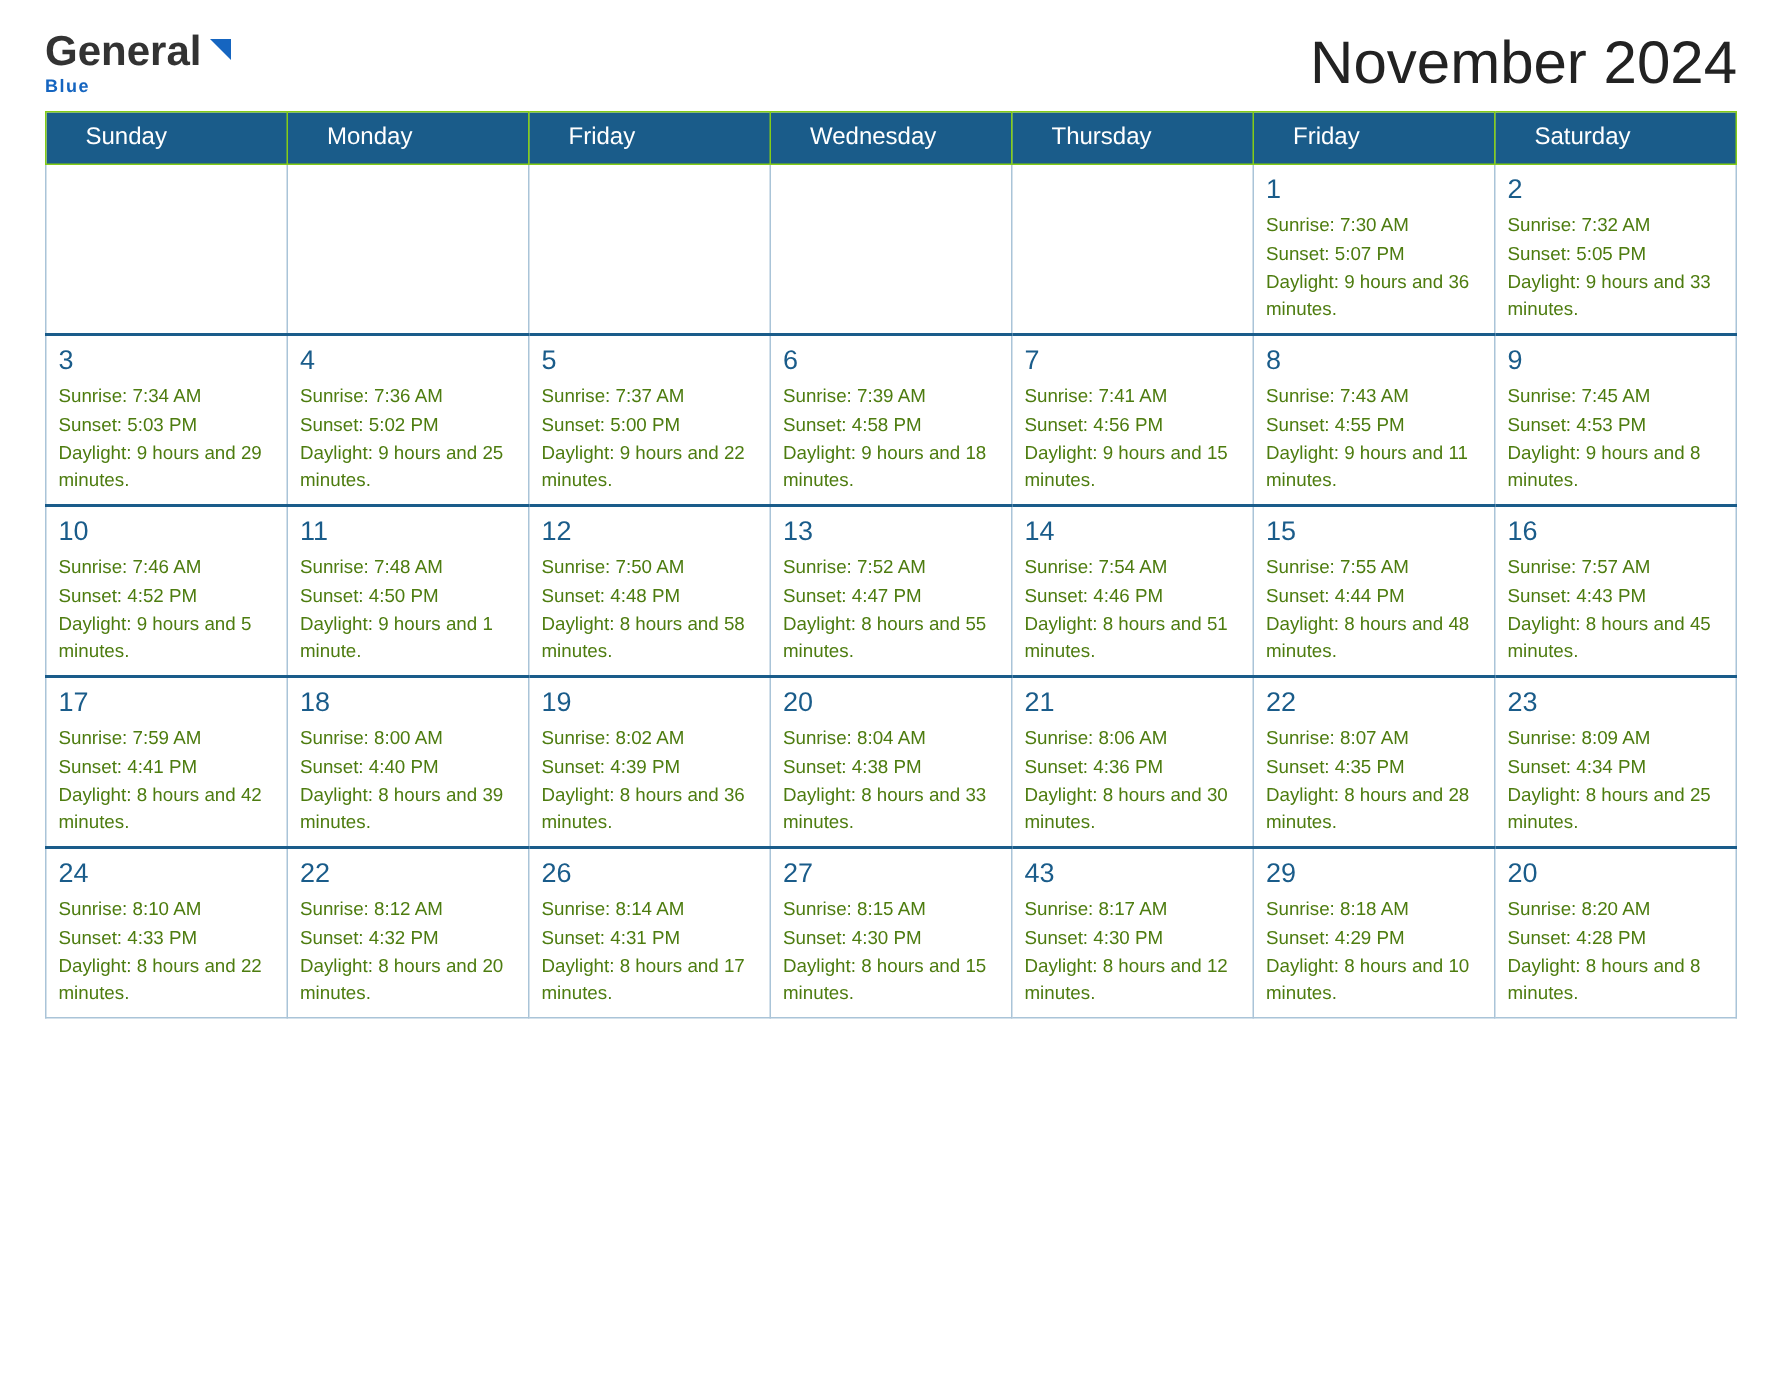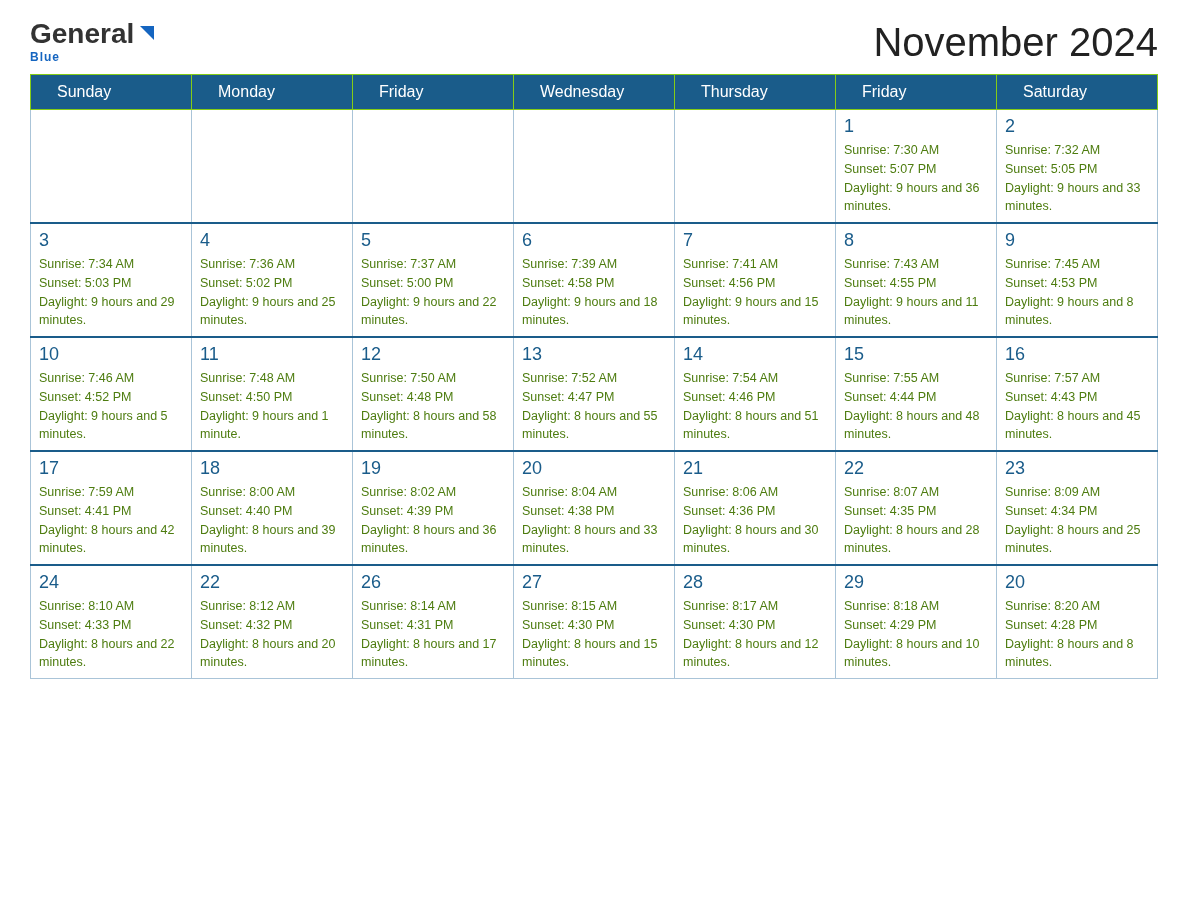--- a/index.html
+++ b/index.html
@@ -239,21 +239,21 @@
         </td>
         <td>
           <span class="day-number">26</span>
           <div class="day-info">Sunrise: 8:14 AM<br>Sunset: 4:31 PM<br>Daylight: 8 hours and 17 minutes.</div>
         </td>
         <td>
           <span class="day-number">27</span>
           <div class="day-info">Sunrise: 8:15 AM<br>Sunset: 4:30 PM<br>Daylight: 8 hours and 15 minutes.</div>
         </td>
         <td>
-          <span class="day-number">28</span>
+          <span class="day-number">43</span>
           <div class="day-info">Sunrise: 8:17 AM<br>Sunset: 4:30 PM<br>Daylight: 8 hours and 12 minutes.</div>
         </td>
         <td>
           <span class="day-number">29</span>
           <div class="day-info">Sunrise: 8:18 AM<br>Sunset: 4:29 PM<br>Daylight: 8 hours and 10 minutes.</div>
         </td>
         <td>
           <span class="day-number">20</span>
           <div class="day-info">Sunrise: 8:20 AM<br>Sunset: 4:28 PM<br>Daylight: 8 hours and 8 minutes.</div>
         </td>

